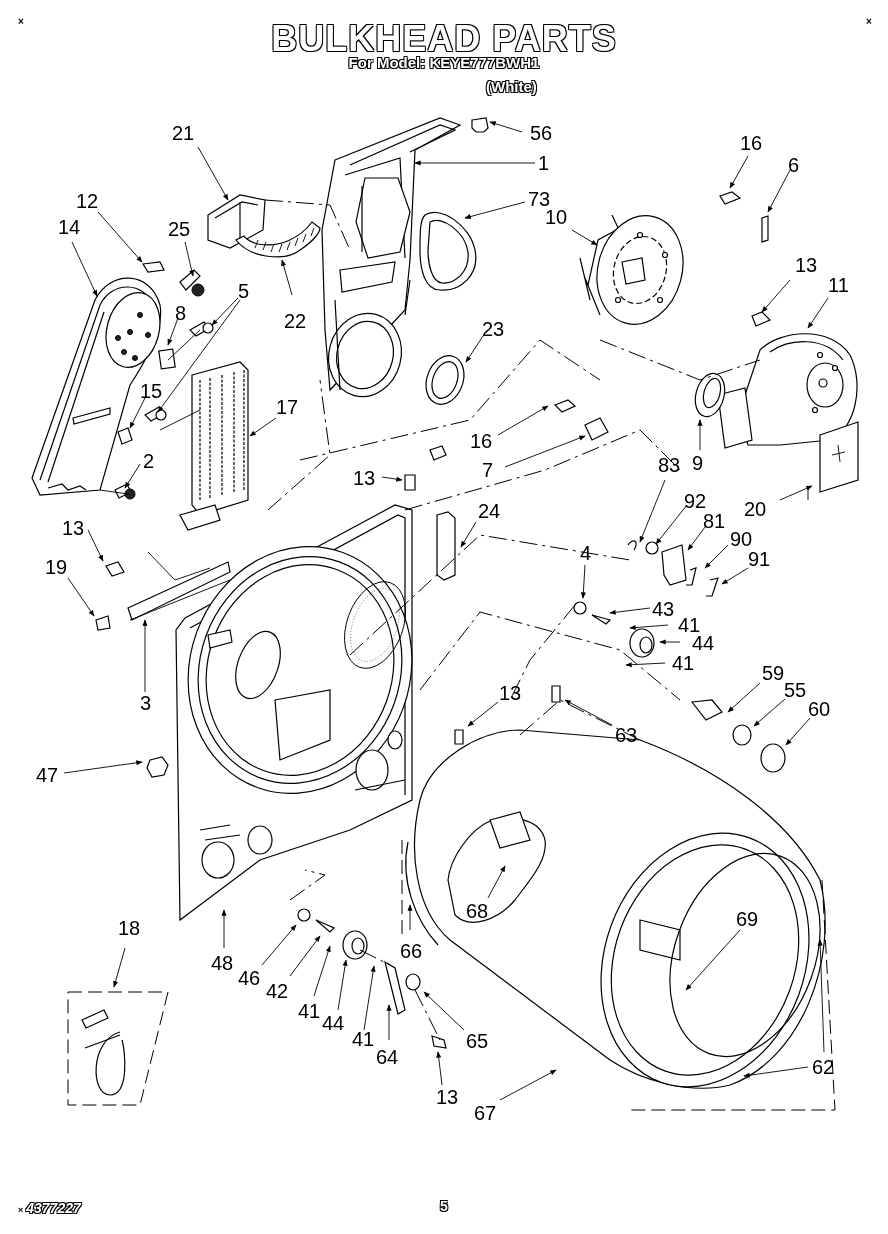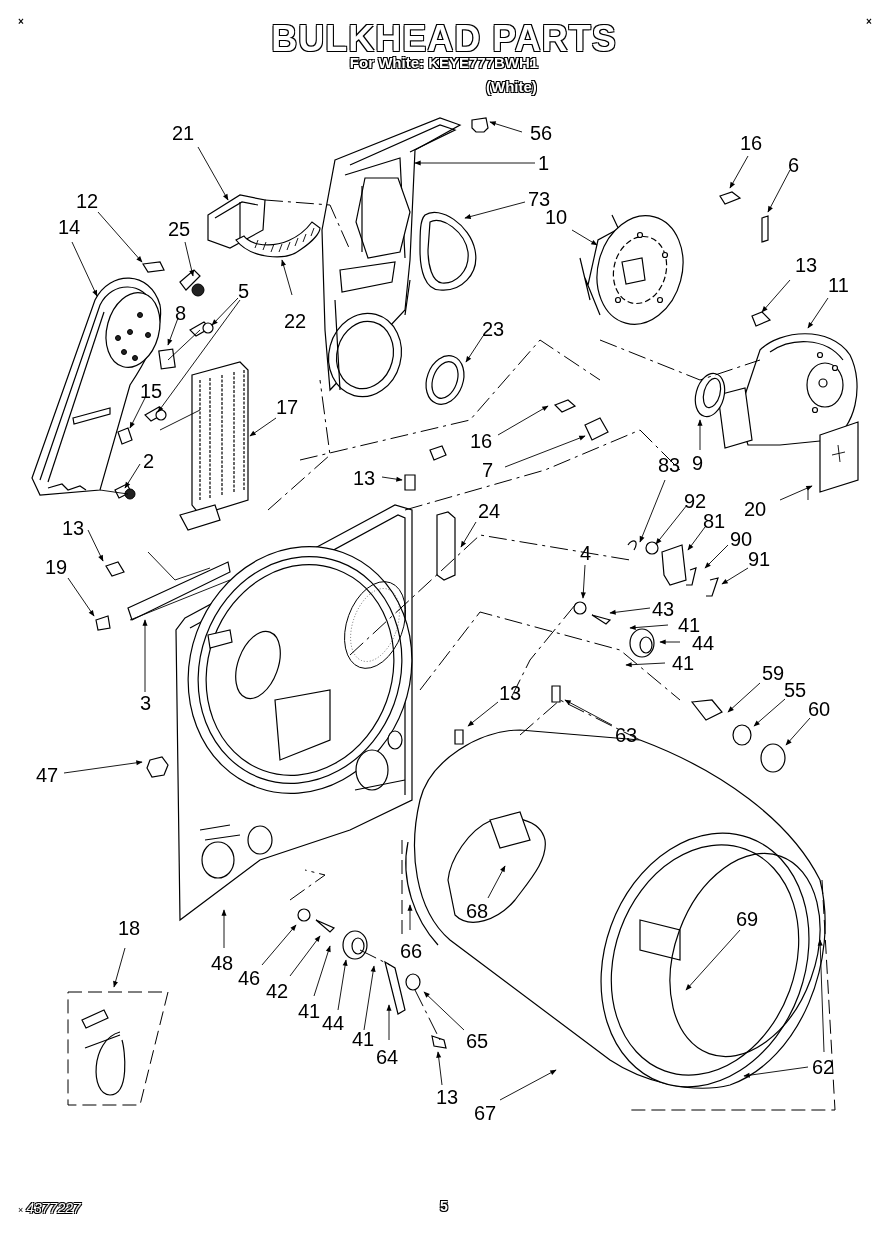--- a/index.html
+++ b/index.html
@@ -8,21 +8,21 @@
   .title { position: absolute; left: 0; width: 888px; top: 18px; text-align: center;
            font-family: "Liberation Sans", sans-serif; font-weight: bold; font-size: 36px;
            letter-spacing: 1px; color: #fff;
            text-shadow: -1px -1px 0 #000, 1px -1px 0 #000, -1px 1px 0 #000, 1px 1px 0 #000; }
   .subtitle { position: absolute; left: 0; width: 888px; top: 54px; text-align: center;
               font-weight: bold; font-size: 15px; color: #fff;
               text-shadow: -1px -1px 0 #000, 1px -1px 0 #000, -1px 1px 0 #000, 1px 1px 0 #000; }
   .variant { position: absolute; left: 458px; top: 78px; font-weight: bold; font-size: 15px; color: #fff;
              text-shadow: -1px -1px 0 #000, 1px -1px 0 #000, -1px 1px 0 #000, 1px 1px 0 #000; padding-left: 28px; }
   .corner-mark { position: absolute; font-size: 10px; font-weight: bold; }
-  .footer-code { position: absolute; left: 18px; top: 1200px; font-size: 14px; font-weight: normal;
+  .footer-code { position: absolute; left: 18px; top: 1200px; font-size: 14px; font-weight: bold;
                  font-style: italic; color: #fff;
                  text-shadow: -1px -1px 0 #000, 1px -1px 0 #000, -1px 1px 0 #000, 1px 1px 0 #000; }
   .footer-code .x { font-size: 9px; color:#000; text-shadow:none; font-style: normal; margin-right:3px; }
   .page-num { position: absolute; left: 440px; top: 1198px; font-size: 14px; font-weight: bold; color:#fff;
               text-shadow: -1px -1px 0 #000, 1px -1px 0 #000, -1px 1px 0 #000, 1px 1px 0 #000; }
   svg#diagram { position: absolute; left: 0; top: 0; }
   .callout { font-family: "Liberation Sans", sans-serif; font-size: 20px; fill: #000; }
   .ln { stroke: #000; stroke-width: 1.2; fill: none; }
   .thin { stroke: #000; stroke-width: 0.9; fill: none; }
   .dash { stroke: #000; stroke-width: 1; fill: none; stroke-dasharray: 14 6; }
@@ -30,21 +30,21 @@
   .part { fill: #fff; stroke: #000; stroke-width: 1.2; }
   .dark { fill: #222; stroke: #000; stroke-width: 1; }
 </style>
 </head>
 <body>
 
 <span class="corner-mark" style="left:18px;top:16px;">×</span>
 <span class="corner-mark" style="left:866px;top:16px;">×</span>
 
 <div class="title">BULKHEAD PARTS</div>
-<div class="subtitle">For White: KEYE777BWH1</div>
+<div class="subtitle">For Model: KEYE777BWH1</div>
 <div class="variant">(White)</div>
 
 <svg id="diagram" width="888" height="1234" viewBox="0 0 888 1234">
   <defs>
     <marker id="arr" viewBox="0 0 10 10" refX="9" refY="5" markerWidth="9" markerHeight="7" orient="auto-start-reverse">
       <path d="M0,1 L10,5 L0,9 z" fill="#000"></path>
     </marker>
   </defs>
 
   <g>

